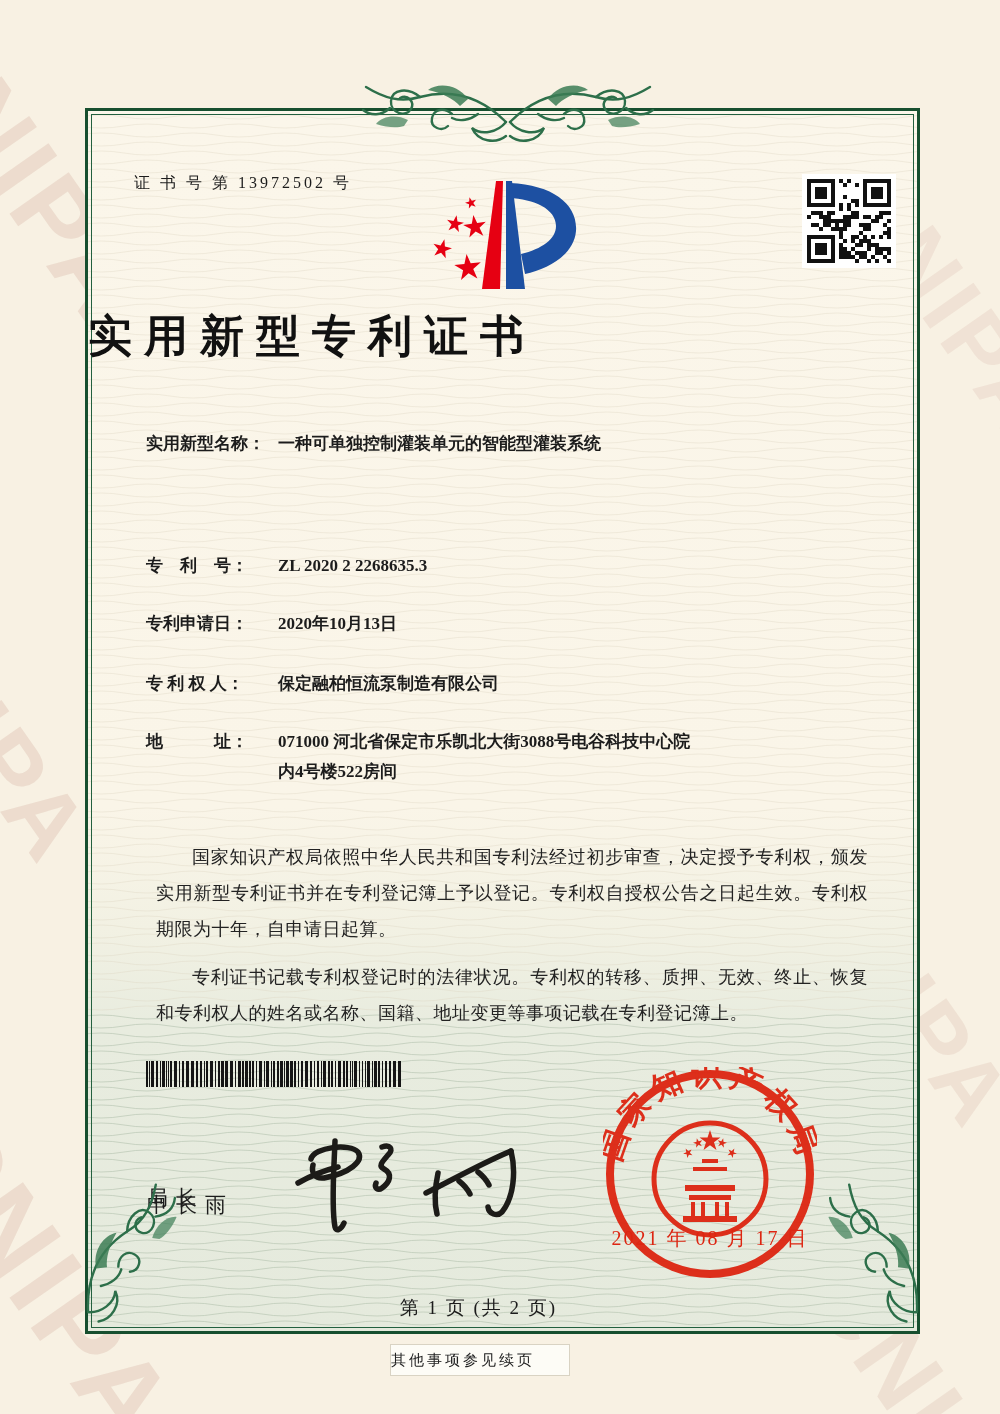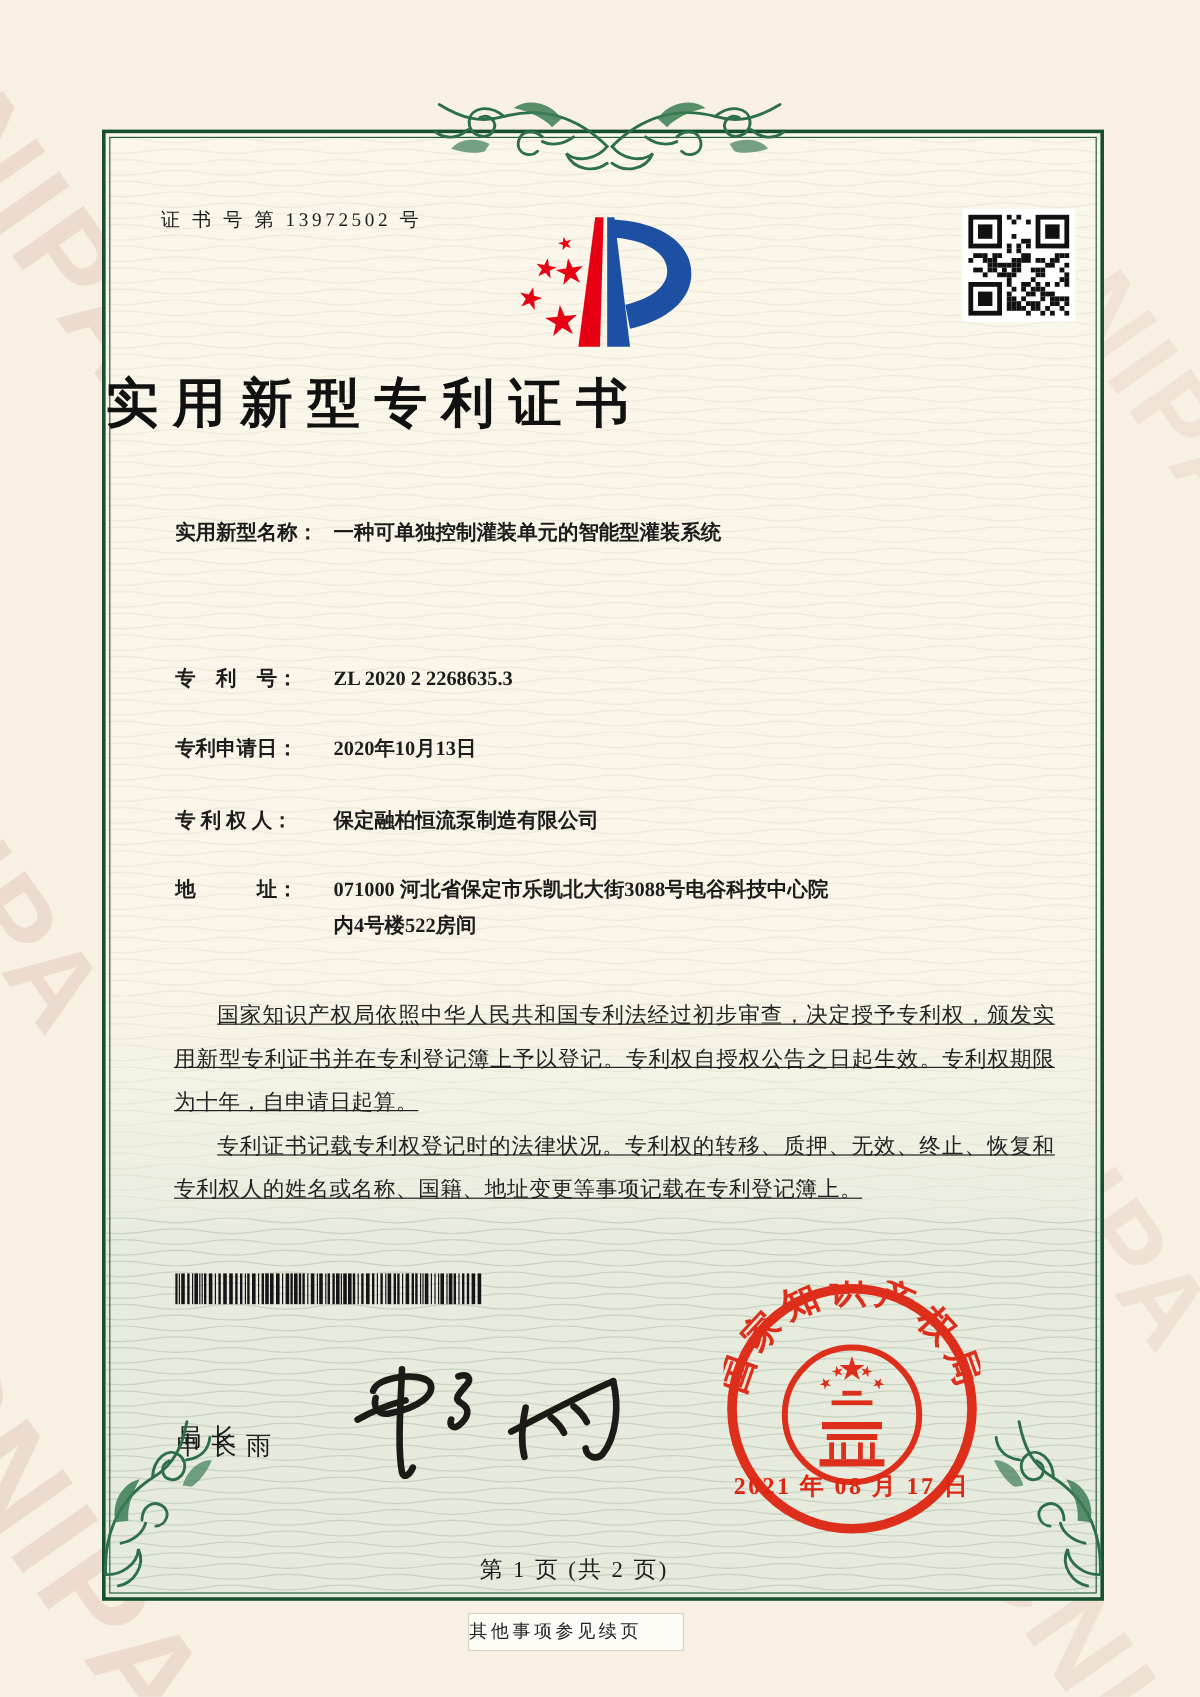--- a/index.html
+++ b/index.html
@@ -35,32 +35,32 @@
   .title{
     position:absolute;left:0;top:196px;width:742px;text-align:left;
     font-size:44px;font-weight:bold;letter-spacing:12px;color:#111;
   }
   
   .field-row{position:absolute;left:58px;width:740px;font-size:17px;line-height:30px;font-weight:bold;}
   .lbl{display:inline-block;width:132px;vertical-align:top;}
   .val{display:inline-block;vertical-align:top;max-width:590px;}
   
   .paras{position:absolute;left:56px;top:716px;width:736px;font-size:18px;line-height:36px;letter-spacing:0.5px;color:#222;text-align:justify;}
-  .paras p{margin:1px;text-indent:2em;text-decoration:underline;}
+  .paras p{margin:12px;text-indent:2em;}
   
   .barcode{position:absolute;left:58px;top:950px;width:257px;height:26px;}
   
   .signer-title{position:absolute;left:59px;top:1036px;font-size:21px;letter-spacing:8px;margin-top:37px;}
   .signer-name{position:absolute;left:59px;top:1080px;font-size:21px;letter-spacing:8px;}
   .signature{position:absolute;left:198px;top:1000px;width:250px;height:135px;}
   
   .seal{position:absolute;left:515px;top:956px;width:214px;height:214px;opacity:0.95;}
   .seal-date{
     position:absolute;left:515px;top:1114px;width:214px;text-align:center;
-    font-size:20px;letter-spacing:2px;color:#dd2511;font-weight:bold;white-space:nowrap;
+    font-size:20px;letter-spacing:2px;color:#dd2511;font-weight:normal;white-space:nowrap;
   }
   .page-info{position:absolute;left:0;top:1184px;width:781px;text-align:center;font-size:19px;letter-spacing:2px;}
   
   .footer-note{
     position:absolute;left:390px;top:1344px;width:178px;height:30px;z-index:2;
     background:#fdfcf6;border:1px solid #d9d3c3;text-align:left;
     font-size:15px;line-height:30px;letter-spacing:3px;color:#222;
   }
   .orn{position:absolute;z-index:5;pointer-events:none;}
 </style>

